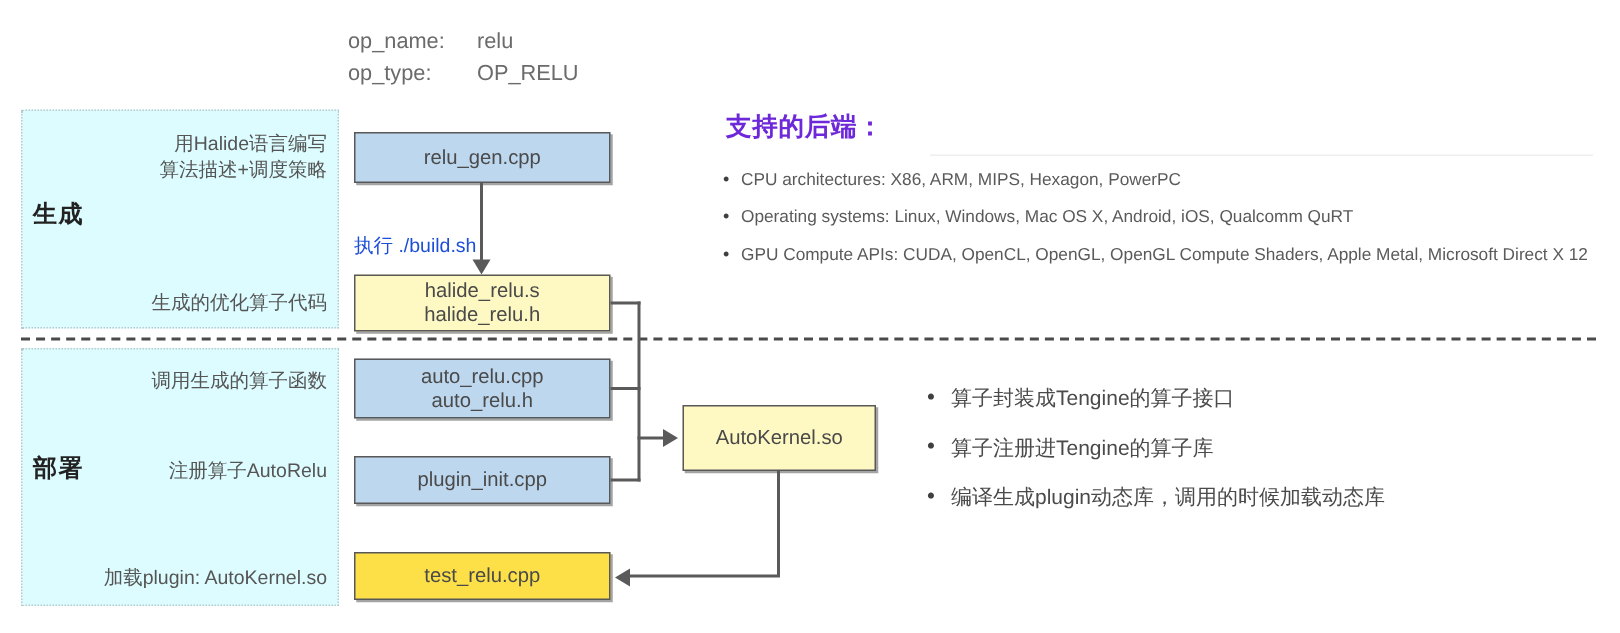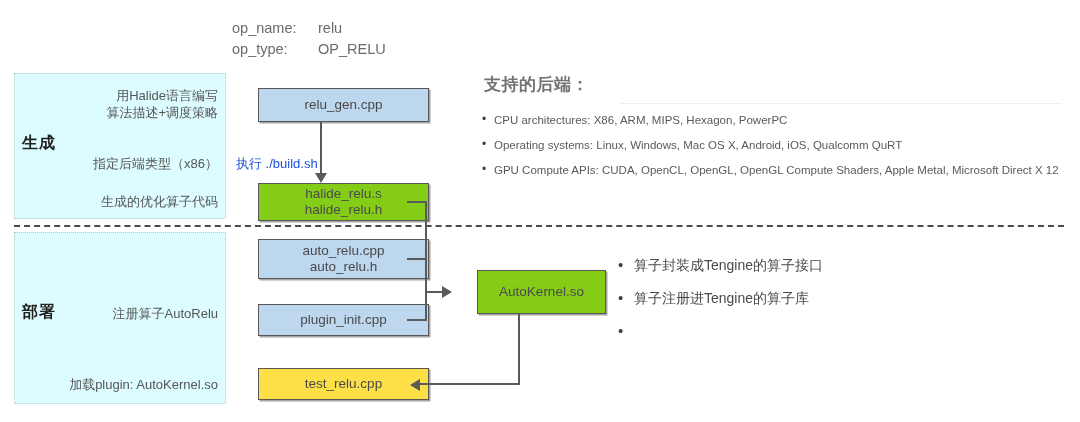--- a/index.html
+++ b/index.html
@@ -63,24 +63,23 @@
     box-sizing:border-box;
     border:1.5px solid #585858;
     display:flex;
     align-items:center;
     justify-content:center;
     text-align:center;
     font-size:13.5px;
     color:#4a4a4a;
     line-height:16px;
     box-shadow:1.5px 1.5px 0 rgba(90,90,90,.55);
-    margin-left:22px;
   }
   .node.blue{background:#bdd7ee;}
-  .node.green{background:#84cc16;}
+  .node.green{background:#fef9c3;}
   .node.white{background:#fde047;}
 
   #node-relu-gen{left:236px;top:88px;width:171px;height:34px;}
   #node-halide{left:236px;top:183px;width:171px;height:38px;}
   #node-auto-relu{left:236px;top:239px;width:171px;height:40px;}
   #node-plugin-init{left:236px;top:304px;width:171px;height:32px;}
   #node-autokernel{left:455px;top:270px;width:129px;height:44px;justify-content:center;}
   #node-test-relu{left:236px;top:368px;width:171px;height:32px;}
 
   
@@ -123,21 +122,21 @@
     width:0;height:0;
     border-top:6px solid transparent;
     border-bottom:6px solid transparent;
     border-right:10px solid #5a5a5a;
   }
   #arrow-to-test{left:410px;top:379px;}
 
   
   #backend-title{
     left:484px;top:73px;
-    font-size:17px;font-weight:bold;color:#737373;
+    font-size:17px;font-weight:bold;color:#6d28d9;
     letter-spacing:.5px;
   }
   #backend-rule{
     left:620px;top:103px;width:442px;height:0;
     border-top:1px solid #eceef0;
   }
   #backend-list{left:482px;top:113px;width:590px;}
   #backend-list .bullet-row{
     display:flex;align-items:flex-start;
     font-size:11.5px;color:#5a5a5a;
@@ -180,23 +179,23 @@
   </div>
 
   <div class="abs phase-panel" id="panel-generate"></div>
   <div class="abs phase-panel" id="panel-deploy"></div>
 
   <div class="phase-title" id="title-generate">生成</div>
   <div class="phase-title" id="title-deploy">部署</div>
 
   <div class="phase-step" style="top:104px;">算法描述+调度策略</div>
   <div class="phase-step" style="top:87px;">用Halide语言编写</div>
-  <div class="phase-step" style="top:155px;">指定后端类型（x86）</div>
   <div class="phase-step" style="top:193px;">生成的优化算子代码</div>
 
+  <div class="phase-step" style="top:245px;">调用生成的算子函数</div>
   <div class="phase-step" style="top:305px;">注册算子AutoRelu</div>
   <div class="phase-step" style="top:376px;width:180px;left:38px;">加载plugin: AutoKernel.so</div>
 
   <div class="abs" id="section-divider"></div>
 
   <div class="node blue" id="node-relu-gen">
     <span>relu_gen.cpp</span>
   </div>
 
   <div class="line vline" id="conn-gen-vert"></div>
@@ -262,16 +261,17 @@
     <div class="bullet-row">
       <span class="dot">•</span>
       <span>算子封装成Tengine的算子接口</span>
     </div>
     <div class="bullet-row">
       <span class="dot">•</span>
       <span>算子注册进Tengine的算子库</span>
     </div>
     <div class="bullet-row">
       <span class="dot">•</span>
+      <span>编译生成plugin动态库，调用的时候加载动态库</span>
     </div>
   </div>
 
 </div>
 
 </body></html>

